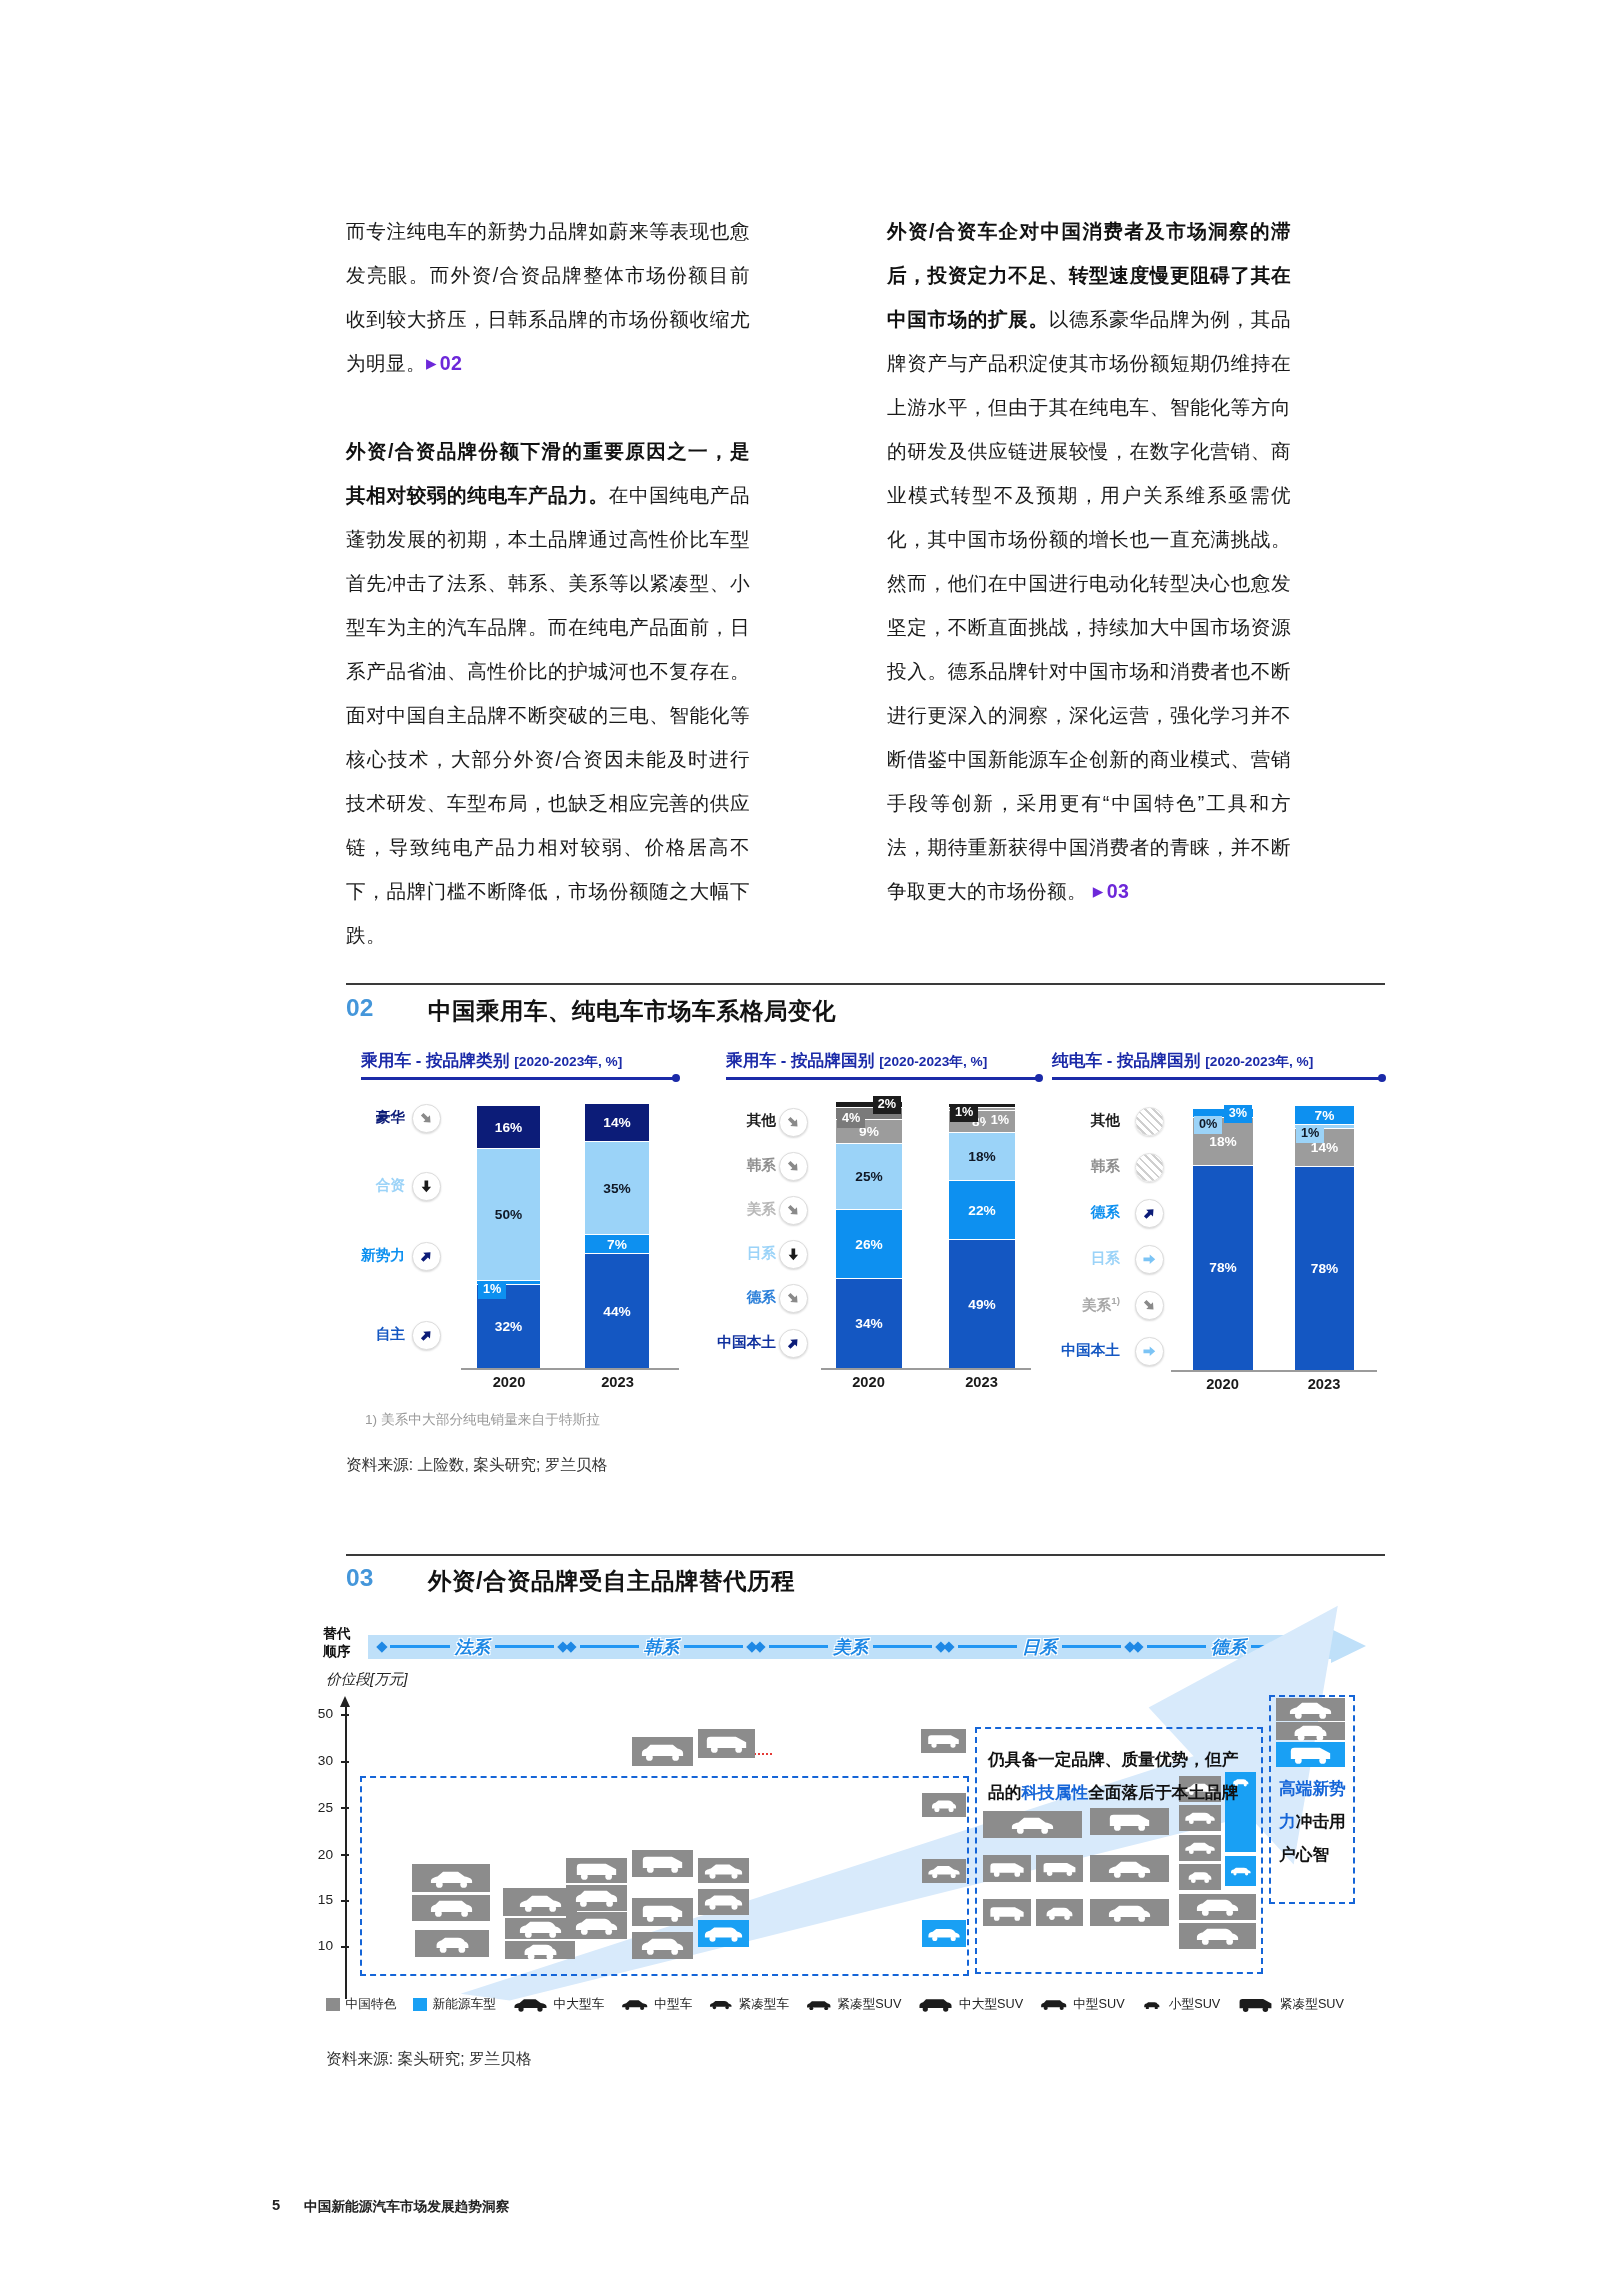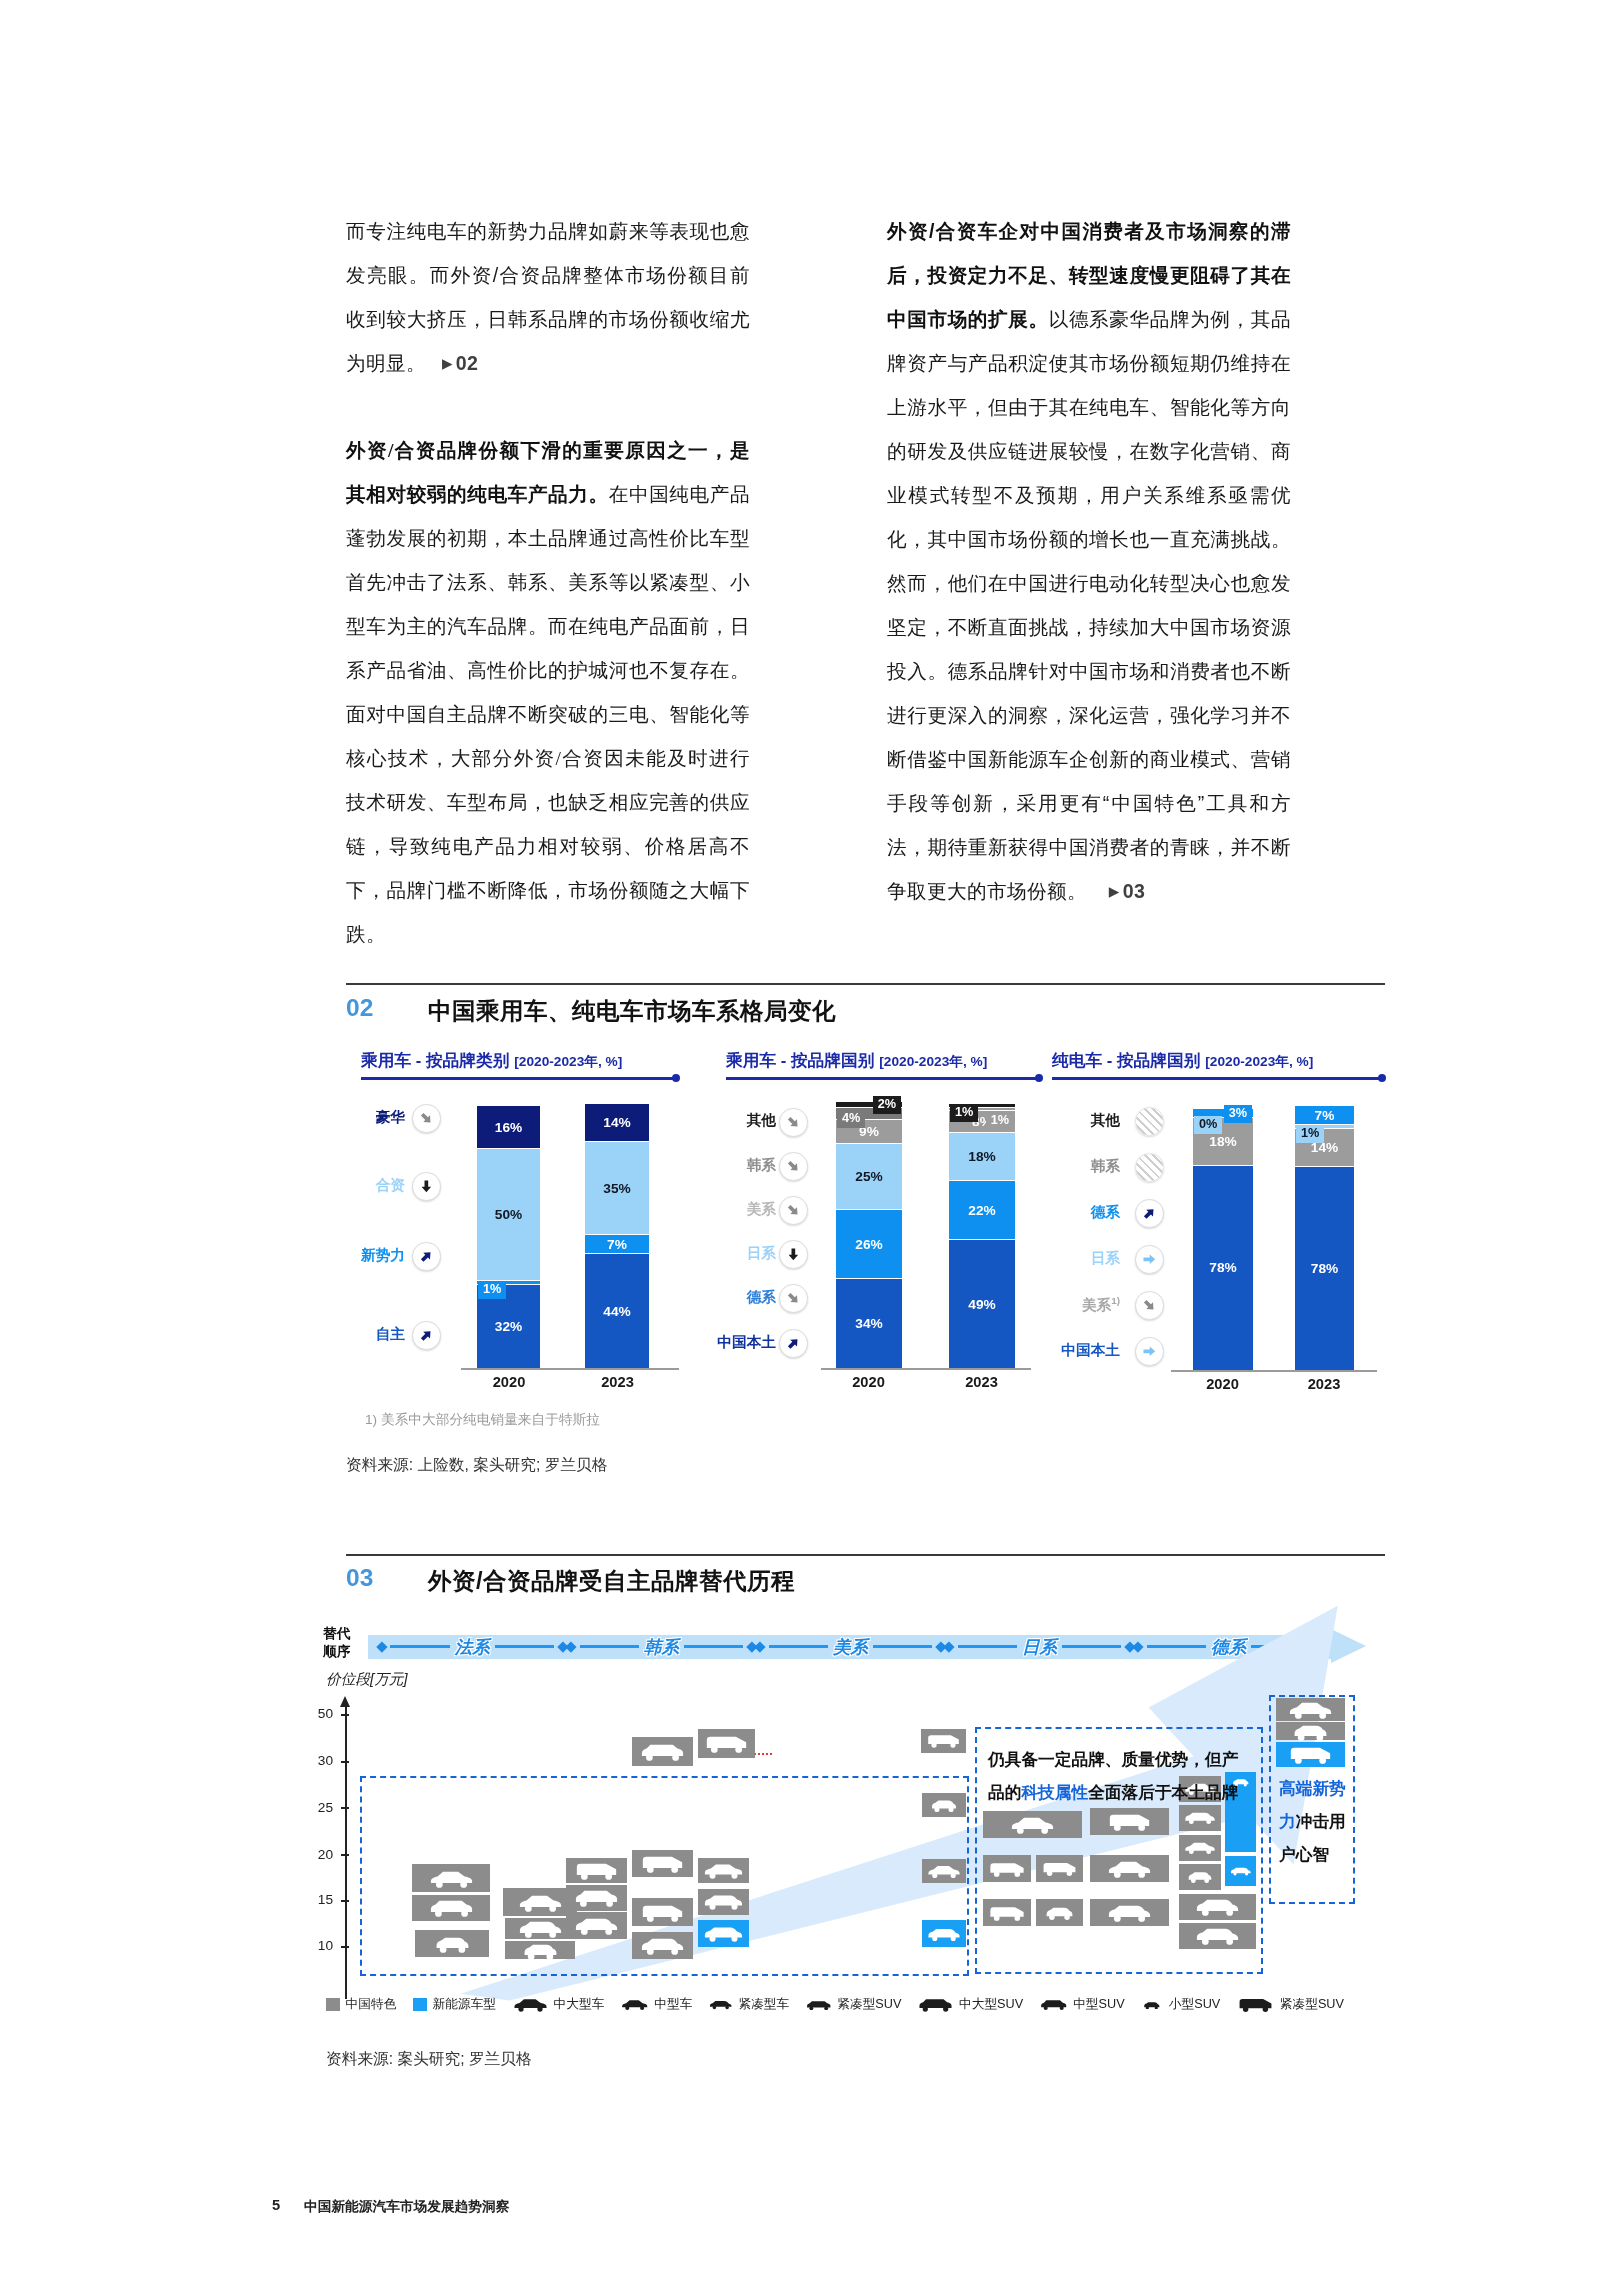--- a/index.html
+++ b/index.html
@@ -2,23 +2,23 @@
 <html><head>
 <meta charset="utf-8">
 <style>
   html,body{margin:0;padding:0;background:#e8e8e8;}
   #page{position:relative;width:1621px;height:2293px;background:#ffffff;overflow:hidden;
         font-family:"Liberation Sans","DejaVu Sans",sans-serif;color:#1a1a1a;}
   
   .col{position:absolute;top:209px;width:404px;text-align:justify;font-size:19.6px;line-height:44px;letter-spacing:0.4px;}
   .col-left{left:346px;} .col-right{left:887px;}
   .col p{margin:0;}
-  .col p + p{margin-top:43px;font-family:Liberation Serif, serif;}
+  .col p + p{margin-top:43px;}
   .lead{font-weight:700;color:#111;}
-  .xref{color:#404040;font-weight:700;white-space:nowrap;cursor:pointer;margin-left:16px;}
+  .xref{color:#6d28d9;font-weight:700;white-space:nowrap;cursor:pointer;}
   .xref .tri{font-size:13.7px;margin-right:2.9px;vertical-align:2px;}
   
   .rule{position:absolute;left:346px;width:1039px;height:2px;background:#3a3a3a;}
   .sec-num{position:absolute;font-size:24.5px;font-weight:700;color:#4496da;}
   .sec-title{position:absolute;font-size:23.5px;font-weight:900;color:#121212;letter-spacing:0.5px;}
   
   .sub{position:absolute;font-size:16.7px;font-weight:700;color:#1b2aa8;white-space:nowrap;}
   .sub .bracket{font-size:13.7px;margin-left:4.9px;}
   .sub-line{position:absolute;height:2.9px;background:#1b2aa8;}
   .sub-dot{position:absolute;width:7.8px;height:7.8px;border-radius:50%;background:#1b2aa8;}

